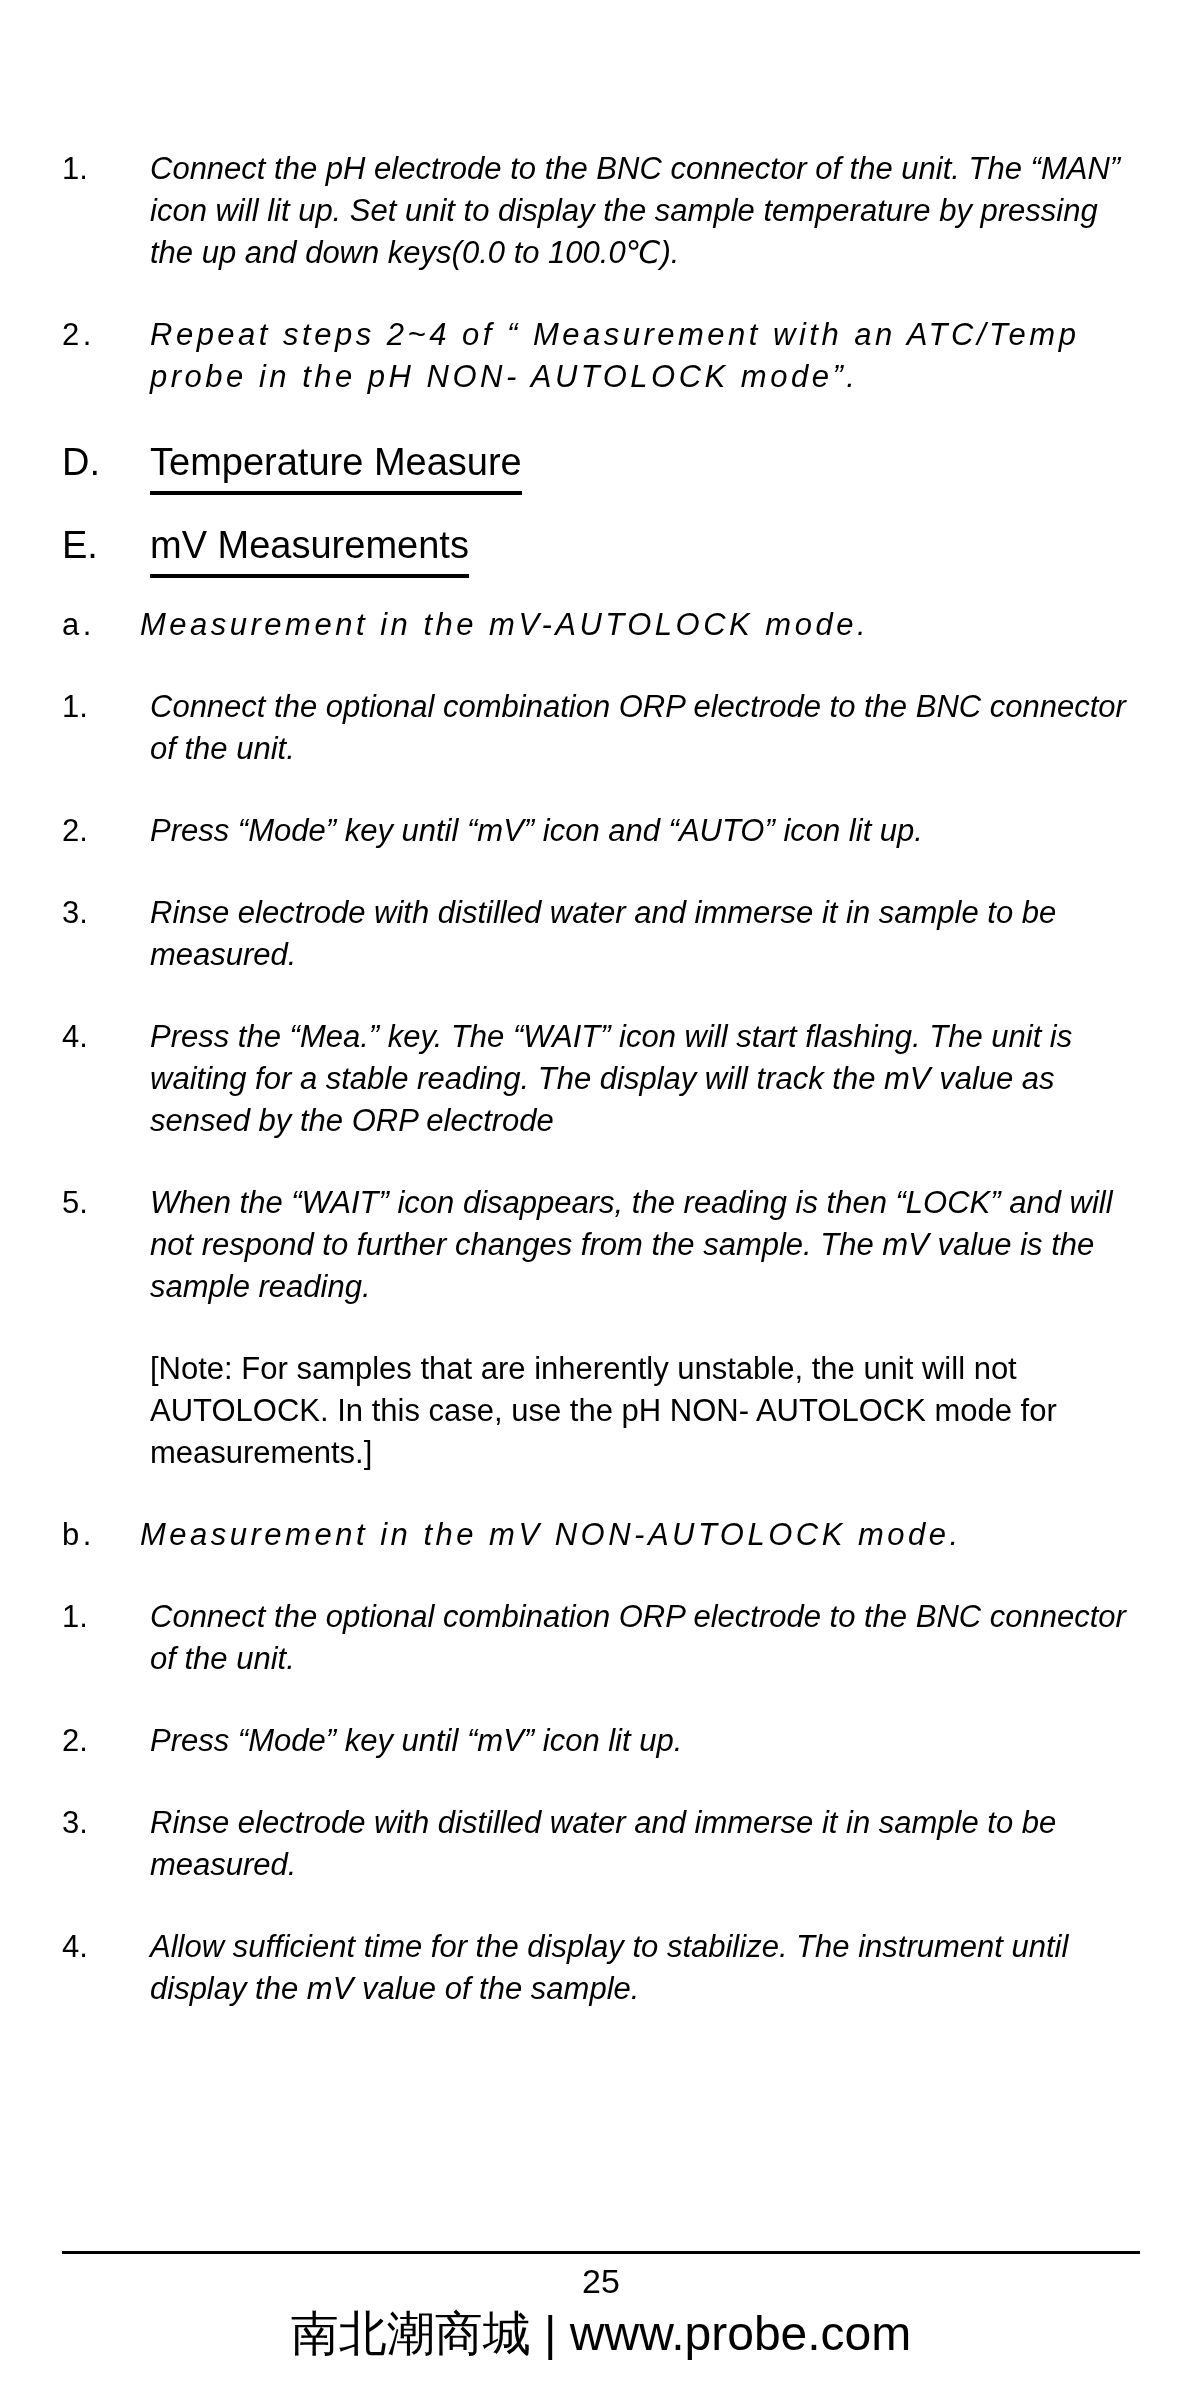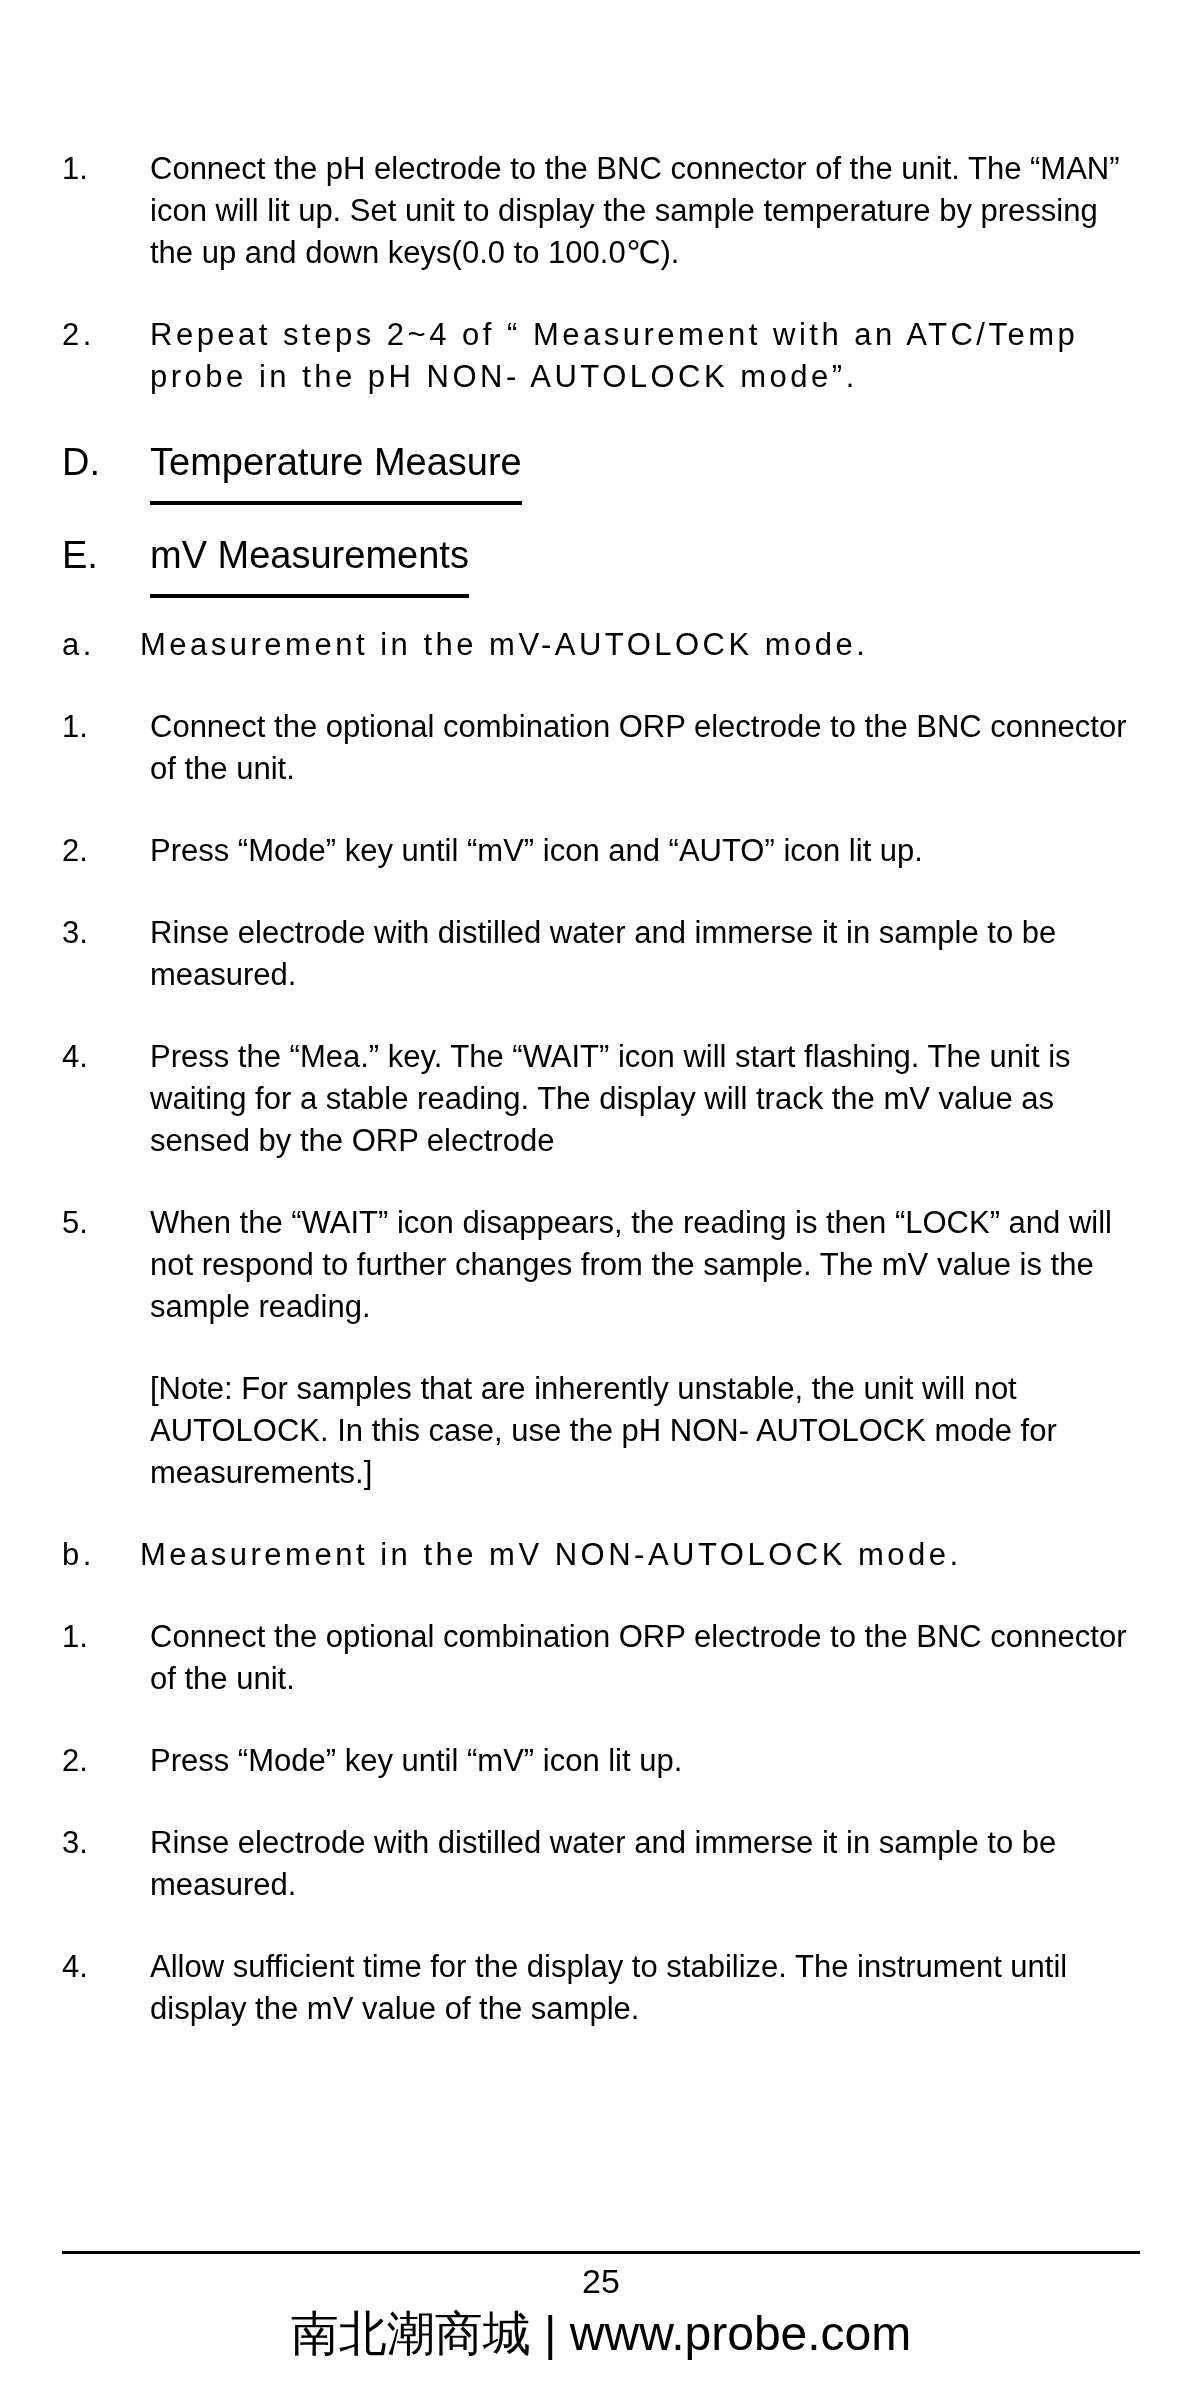--- a/index.html
+++ b/index.html
@@ -12,25 +12,25 @@
     color: #000000;
     font-family: "Liberation Sans", "DejaVu Sans", sans-serif;
     font-size: 31px;
     line-height: 42px;
     box-sizing: border-box;
     padding: 148px 60px 0 62px;
     overflow: hidden;
   }
   .item { display: flex; margin-bottom: 40px; }
   .item .num { flex: 0 0 88px; }
-  .item .txt { flex: 1; }
+  .item .txt { flex: 1; font-style: italic; }
   .item.sub .num { flex: 0 0 78px; }
   .spaced { letter-spacing: 3.5px; }
   .heading { font-size: 38px; line-height: 48px; margin-bottom: 26px; }
-  .heading .htxt { border-bottom: 4px solid #000; padding-bottom: 15px; }
+  .heading .htxt { border-bottom: 4px solid #000; padding-bottom: 5px; }
   .para { margin-bottom: 34px; }
   .note { margin-left: 88px; margin-bottom: 40px; }
   .footer { position: absolute; top: 2251px; left: 62px; right: 60px; text-align: center; }
   .rule { border-top: 3px solid #000; }
   .pagenum { font-size: 34px; line-height: 38px; margin-top: 8px; text-align: center; }
   .site { font-size: 48px; line-height: 56px; margin-top: 6px; }
 </style>
 </head>
 <body>
 

